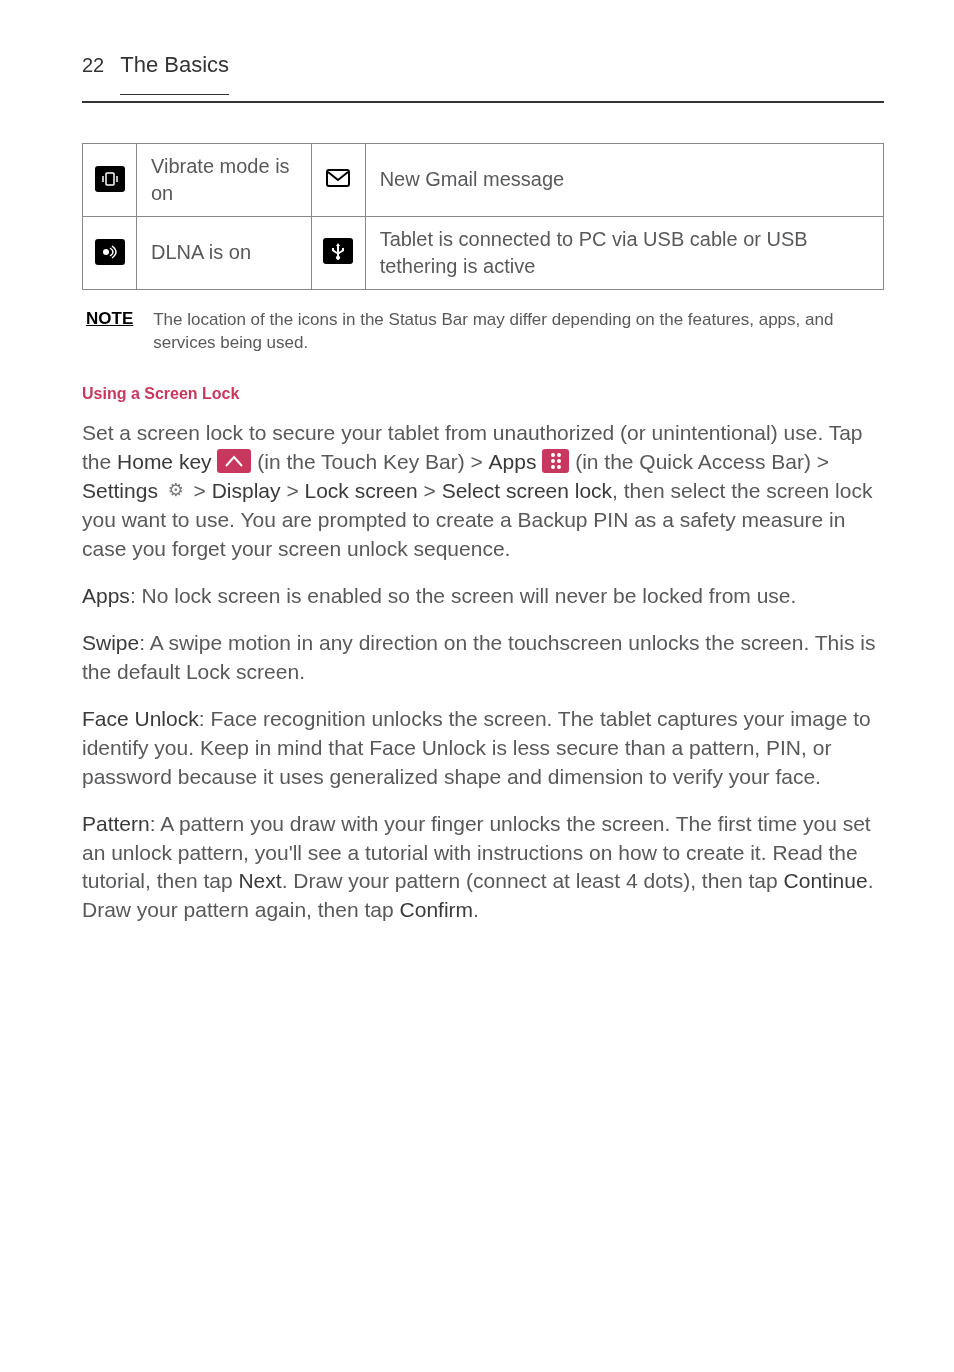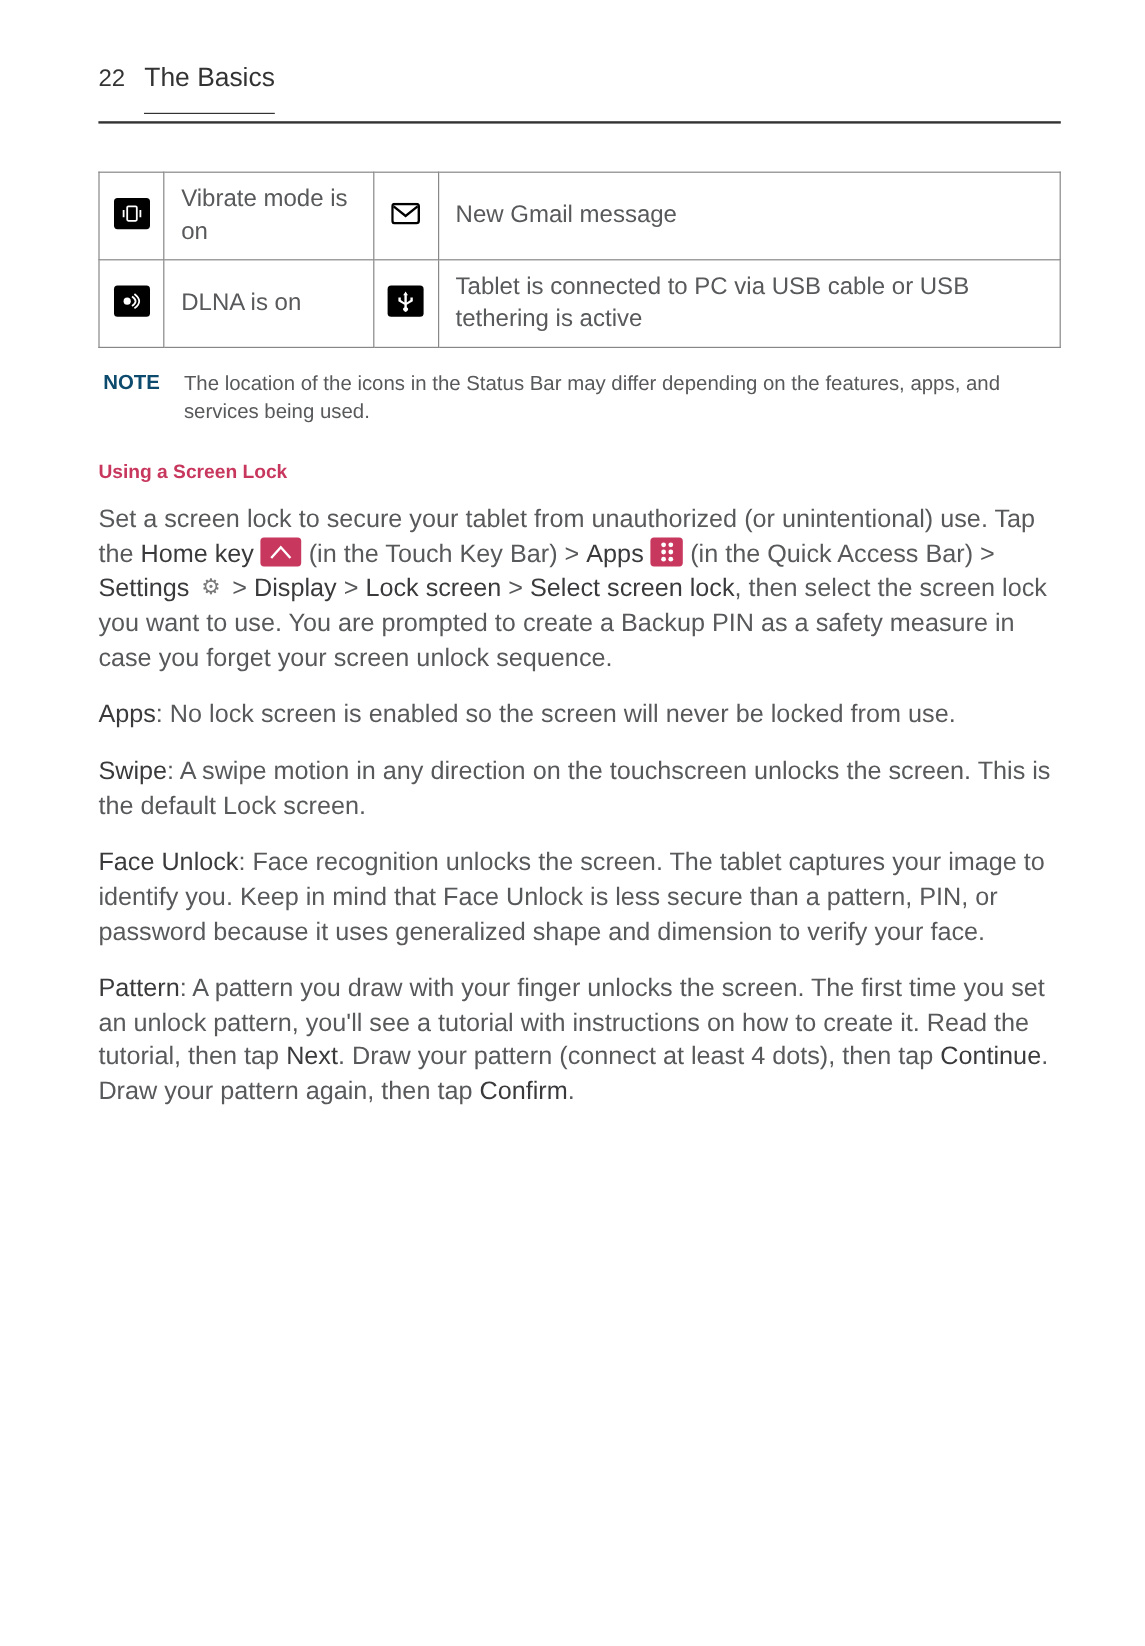--- a/index.html
+++ b/index.html
@@ -42,21 +42,21 @@
   }
   .icon-box {
     display:inline-flex; align-items:center; justify-content:center;
     width:30px; height:26px;
     background:#000; color:#fff; border-radius:3px;
     font-size:15px; line-height:1;
   }
   .icon-box.outline { background:#fff; color:#000; border:2px solid #000; border-radius:4px; }
   .icon-plain { display:inline-flex; align-items:center; justify-content:center; width:30px; height:26px; font-size:20px; color:#000; }
   .note-row { display:flex; gap:20px; font-size:17px; margin-bottom:28px; padding-left:4px;}
-  .note-label { color:#0c4a6e; font-weight:600; flex:0 0 auto; }
+  .note-label { color:#000000; font-weight:600; flex:0 0 auto;text-decoration:underline; }
   .note-text { color:#58595b; line-height:1.4; }
   h2.section { color:#c8375d; font-size:16px; font-weight:600; margin-bottom:14px; }
   p.body { font-size:21px; color:#58595b; line-height:1.38; margin-bottom:18px; }
   .bold { color:#3a3a3c; font-weight:500; }
   .inline-icon {
     display:inline-flex; align-items:center; justify-content:center;
     vertical-align:middle; position:relative; top:-2px;
   }
   .home-key-icon { width:34px; height:24px; background:#c8375d; border-radius:3px; color:#fff; font-size:14px;}
   .apps-icon { width:27px; height:24px; background:#c8375d; border-radius:3px; }

